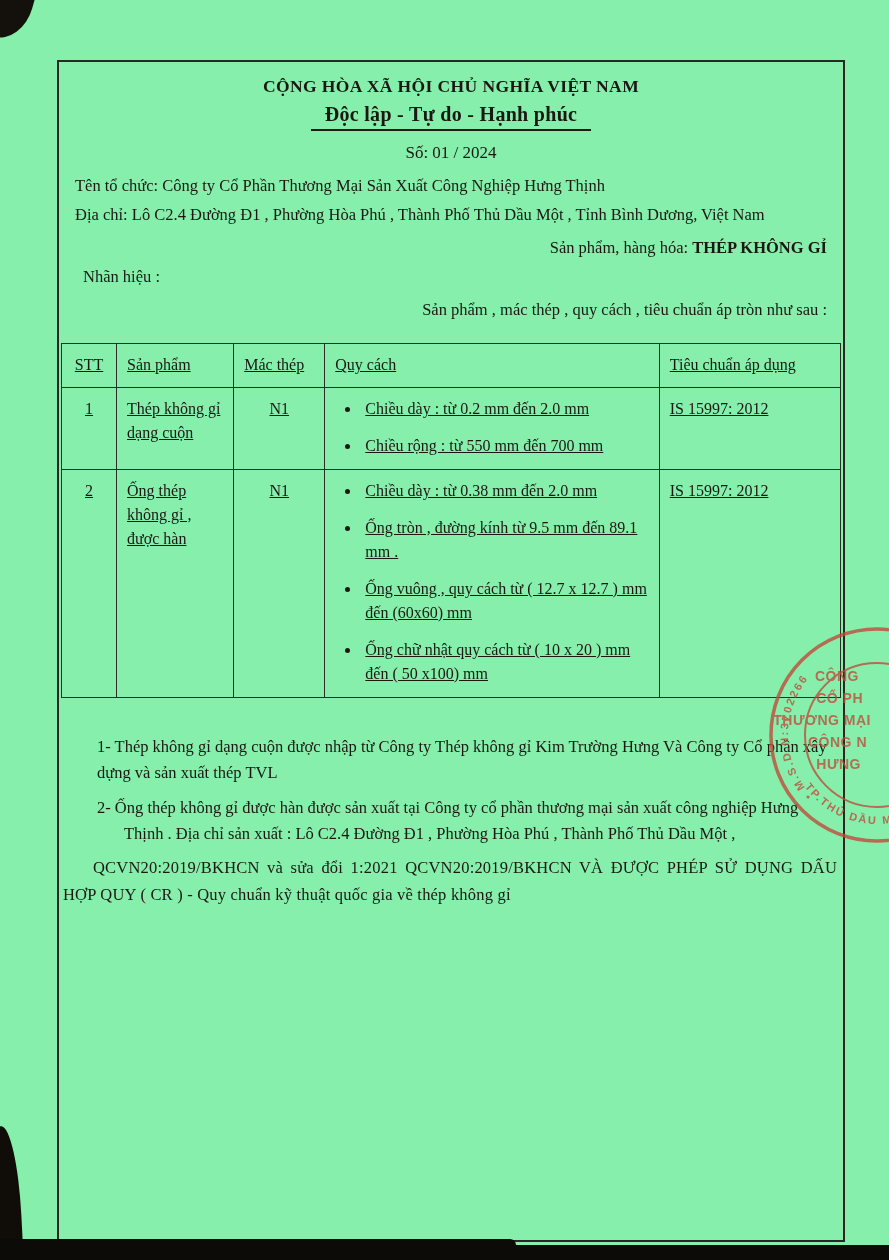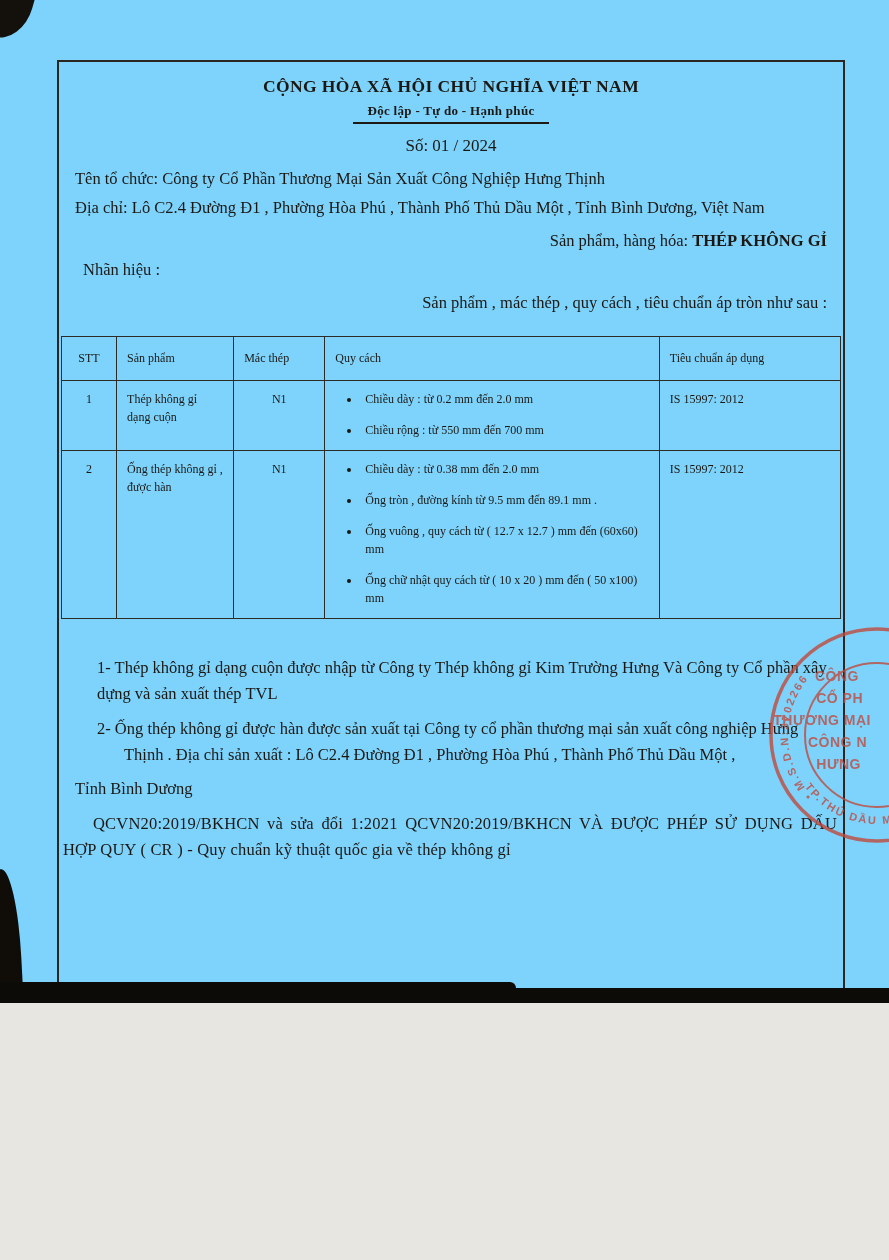--- a/index.html
+++ b/index.html
@@ -1,42 +1,42 @@
 <!DOCTYPE html>
 <html><head>
 <meta charset="utf-8">
 <style>
   * { margin:0; padding:0; box-sizing:border-box; }
   html,body { background:#e8e6e0; }
   .page {
-    position:relative; width:889px; height:1003px; margin:0 auto;
-    background:#7dd3fc; overflow:hidden;
+    position:relative; width:889px; height:1260px; margin:0 auto;
+    background:#86efac; overflow:hidden;
     font-family:"Liberation Serif","DejaVu Serif",serif; color:#1b1813;
   }
   .frame {
     position:absolute; left:57px; top:60px; width:788px; height:1182px;
     border:2px solid #2a2620; padding:12px 16px;
   }
   .nat-header { text-align:center; margin-top:2px; }
   .nat-line1 { font-weight:bold; font-size:17.5px; letter-spacing:.4px; }
   .nat-line2 {
-    display:inline-block; font-weight:bold; font-size:13px;
+    display:inline-block; font-weight:bold; font-size:20px;
     margin-top:6px; padding:0 14px 3px; border-bottom:2px solid #1d1a15;
     letter-spacing:.3px;
   }
   .doc-title { text-align:center; font-weight:bold; font-size:21.5px; letter-spacing:.6px; margin-top:26px; }
   .doc-number { text-align:center; font-size:17px; margin-top:12px; }
   .info { margin-top:10px; font-size:16.5px; line-height:1.55; }
   .info p { margin-top:3px; }
   .info p.gap { margin-top:8px;text-align:right; }
   .ind { padding-left:8px; }
   .doc-table {
     border-collapse:collapse; table-layout:fixed;
     width:calc(100% + 28px); margin-left:-14px; margin-top:20px;
-    font-size:12px; line-height:1.5;
+    font-size:16px; line-height:1.5;text-decoration:underline;
   }
   .doc-table th, .doc-table td {
     border:1.6px solid #2e2a24; padding:9px 10px; vertical-align:top;
     text-align:left; font-weight:normal; word-wrap:break-word;
   }
   .doc-table th { height:44px; vertical-align:middle; }
   .doc-table .c { text-align:center; }
   .spec-list { list-style:disc; margin:0; padding-left:26px; }
   .spec-list li { margin-bottom:13px; padding-left:4px; }
   .spec-list li:last-child { margin-bottom:2px; }
@@ -137,21 +137,20 @@
             </ul>
           </td>
           <td>IS 15997: 2012</td>
         </tr>
       </tbody>
     </table>
 
     <div class="notes">
       <p class="note">1-  Thép không gỉ dạng cuộn được nhập từ Công ty Thép không gỉ Kim Trường Hưng Và Công ty Cổ phần xây dựng và sản xuất thép TVL</p>
       <p class="note hang">2-  Ống thép không gỉ được hàn được sản xuất tại Công ty cổ phần thương mại sản xuất công nghiệp Hưng Thịnh . Địa chỉ sản xuất : Lô C2.4 Đường Đ1 , Phường Hòa Phú , Thành Phố Thủ Dầu Một ,</p>
-      <p>Tỉnh Bình Dương</p>
       <p class="conf">QCVN20:2019/BKHCN  và  sửa  đổi  1:2021  QCVN20:2019/BKHCN  VÀ  ĐƯỢC PHÉP SỬ DỤNG DẤU HỢP QUY ( CR ) -  Quy chuẩn kỹ thuật quốc gia về thép không gỉ</p>
     </div>
 
   </div>
 
   <svg class="stamp" width="270" height="270" viewBox="-135 -135 270 270">
     <defs>
       <path id="arcCW" d="M 0,-89 A 89,89 0 1,1 -0.05,-89"></path>
       <path id="arcCCW" d="M -89,0 A 89,89 0 0,0 89,0"></path>
     </defs>

